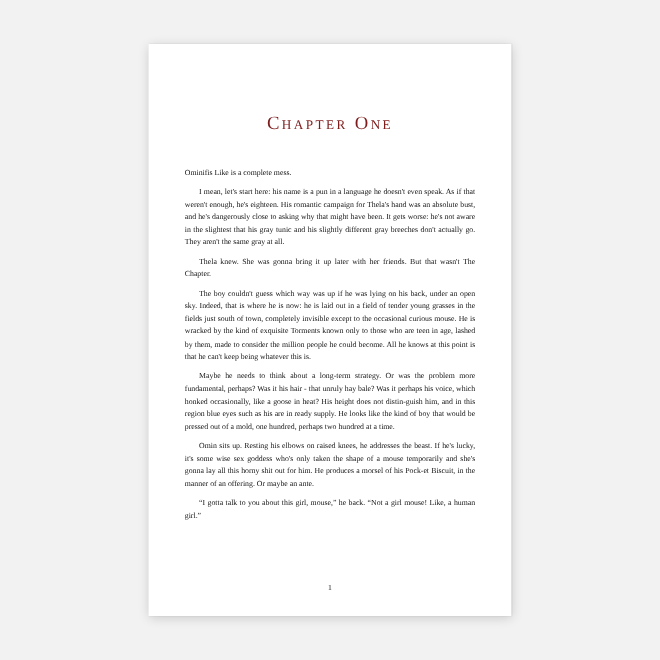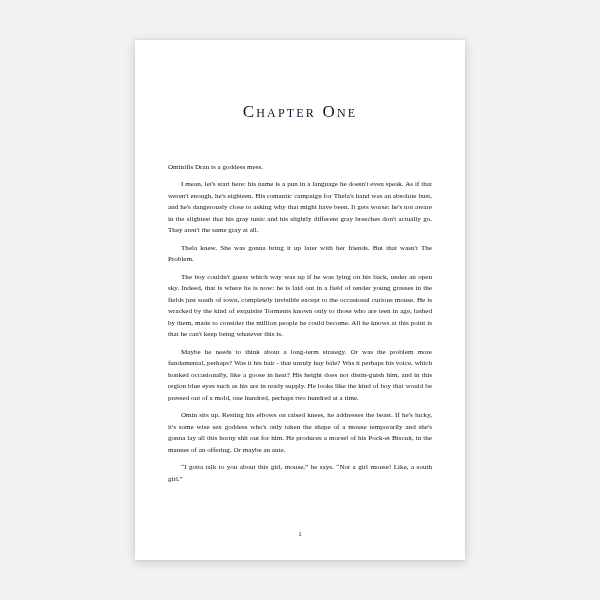--- a/index.html
+++ b/index.html
@@ -31,22 +31,22 @@
     box-sizing: border-box;
     padding: 40px 33px 26px 33px;
     overflow: hidden;
   }
   .chapter-title {
     text-align: center;
     font-family: "Liberation Serif", serif;
     font-size: 17px;
     letter-spacing: 2.2px;
     font-variant: small-caps;
-    color: #0f172a;
-    margin: 22px 0 40px 0;
+    color: #7f1d1d;
+    margin: 22px 0 30px 0;
     font-weight: normal;
     white-space: nowrap;
   }
   .body-text {
     font-size: 7.1px;
     line-height: 1.62;
     color: #141414;
     text-align: justify;
     text-justify: inter-word;
     hyphens: none;
@@ -73,24 +73,24 @@
 </style>
 </head>
 <body>
 
 <div class="viewport">
   <div class="page">
 
     <h1 class="chapter-title">Chapter One</h1>
 
     <div class="body-text">
-      <p class="first">Ominifis Dran is a goddess mess.</p>
+      <p class="first">Ominifis Like is a complete mess.</p>
       <p class="indent">I mean, let's start here: his name is a pun in a language he doesn't even speak.  As if that weren't enough, he's eighteen.  His romantic campaign for Thela's hand was an absolute bust, and he's dangerously close to asking why that might have been.  It gets worse: he's not aware in the slightest that his gray tunic and his slightly different gray breeches don't actually go.  They aren't the same gray at all.</p>
-      <p class="indent">Thela knew. She was gonna bring it up later with her friends.  But that wasn't The Problem.</p>
+      <p class="indent">Thela knew. She was gonna bring it up later with her friends.  But that wasn't The Chapter.</p>
       <p class="indent">The boy couldn't guess which way was up if he was lying on his back, under an open sky.  Indeed, that is where he is now: he is laid out in a field of tender young grasses in the fields just south of town, completely invisible except to the occasional curious mouse.  He is wracked by the kind of exquisite Torments known only to those who are teen in age, lashed by them, made to consider the million people he could become.  All he knows at this point is that he can't keep being whatever this is.</p>
       <p class="indent">Maybe he needs to think about a long-term strategy.  Or was the problem more fundamental, perhaps?  Was it his hair - that unruly hay bale?  Was it perhaps his voice, which honked occasionally, like a goose in heat?  His height does not distin-guish him, and in this region blue eyes such as his are in ready supply.  He looks like the kind of boy that would be pressed out of a mold, one hundred, perhaps two hundred at a time.</p>
       <p class="indent">Omin sits up.  Resting his elbows on raised knees, he addresses the beast.  If he's lucky, it's some wise sex goddess who's only taken the shape of a mouse temporarily and she's gonna lay all this horny shit out for him.  He produces a morsel of his Pock-et Biscuit, in the manner of an offering.  Or maybe an ante.</p>
-      <p class="indent">“I gotta talk to you about this girl, mouse,” he says.  “Not a girl mouse!  Like, a south girl.”</p>
+      <p class="indent">“I gotta talk to you about this girl, mouse,” he back.  “Not a girl mouse!  Like, a human girl.”</p>
     </div>
 
     <div class="folio">1</div>
   </div>
 </div>
 
 </body></html>

